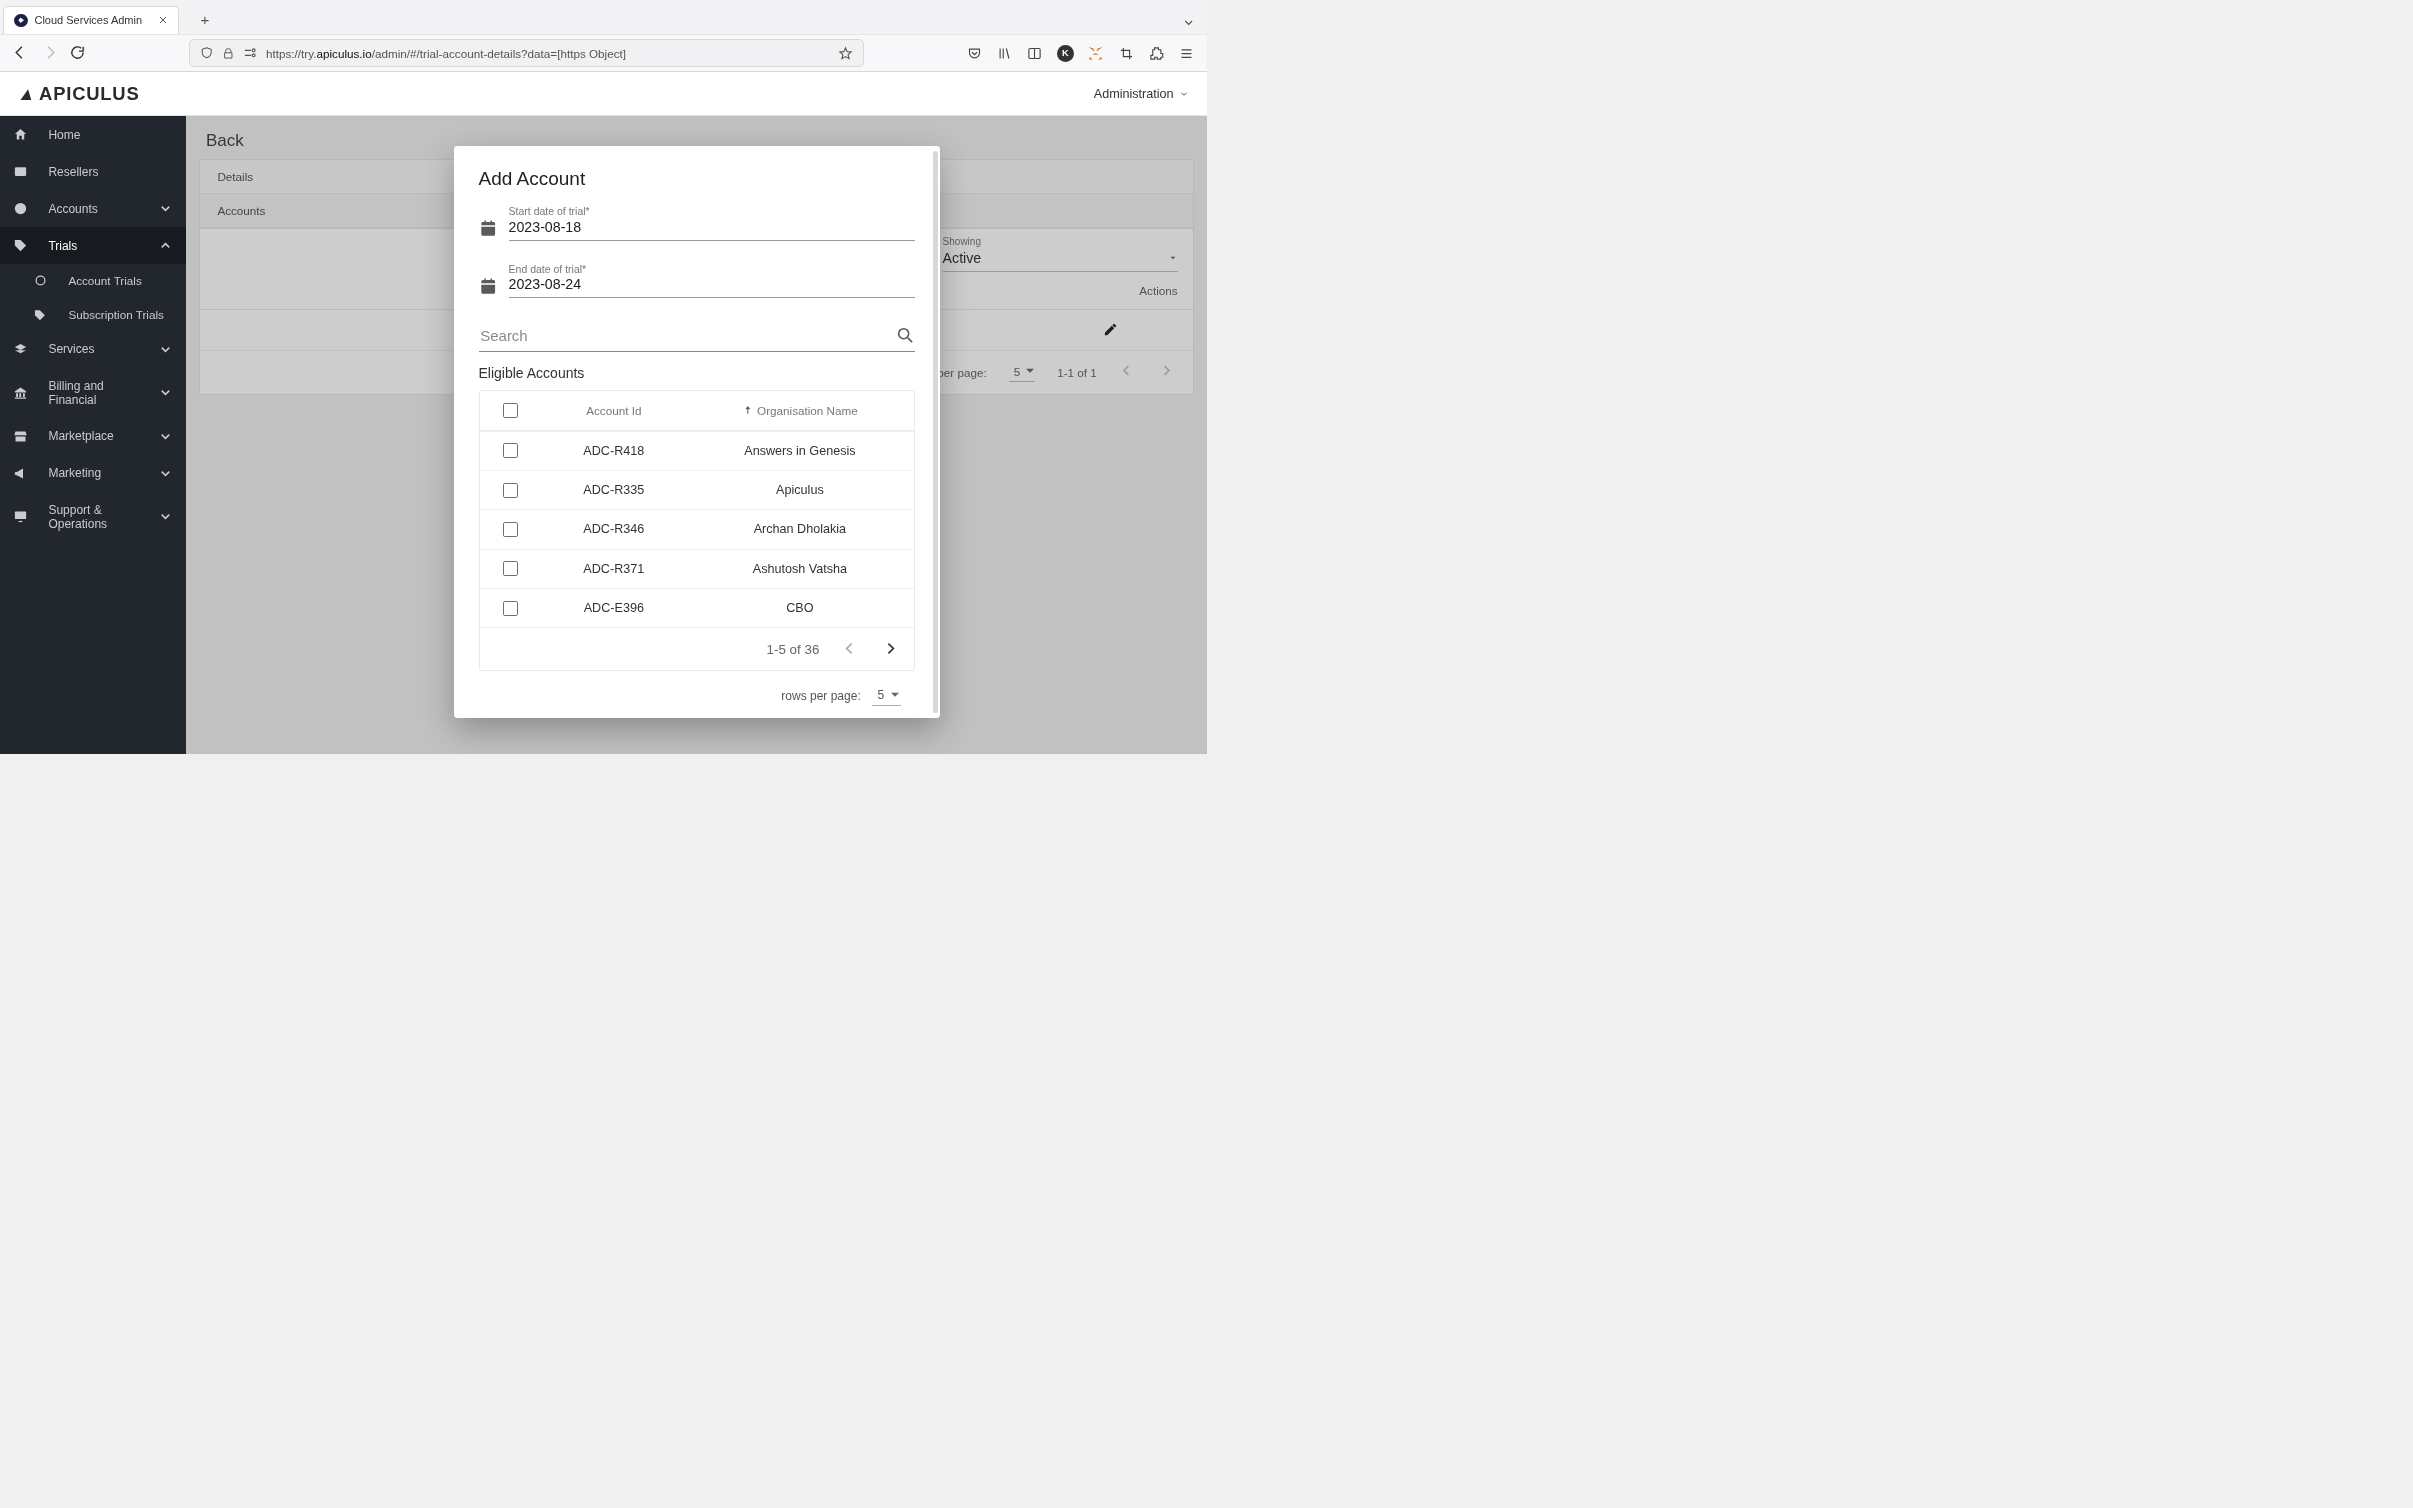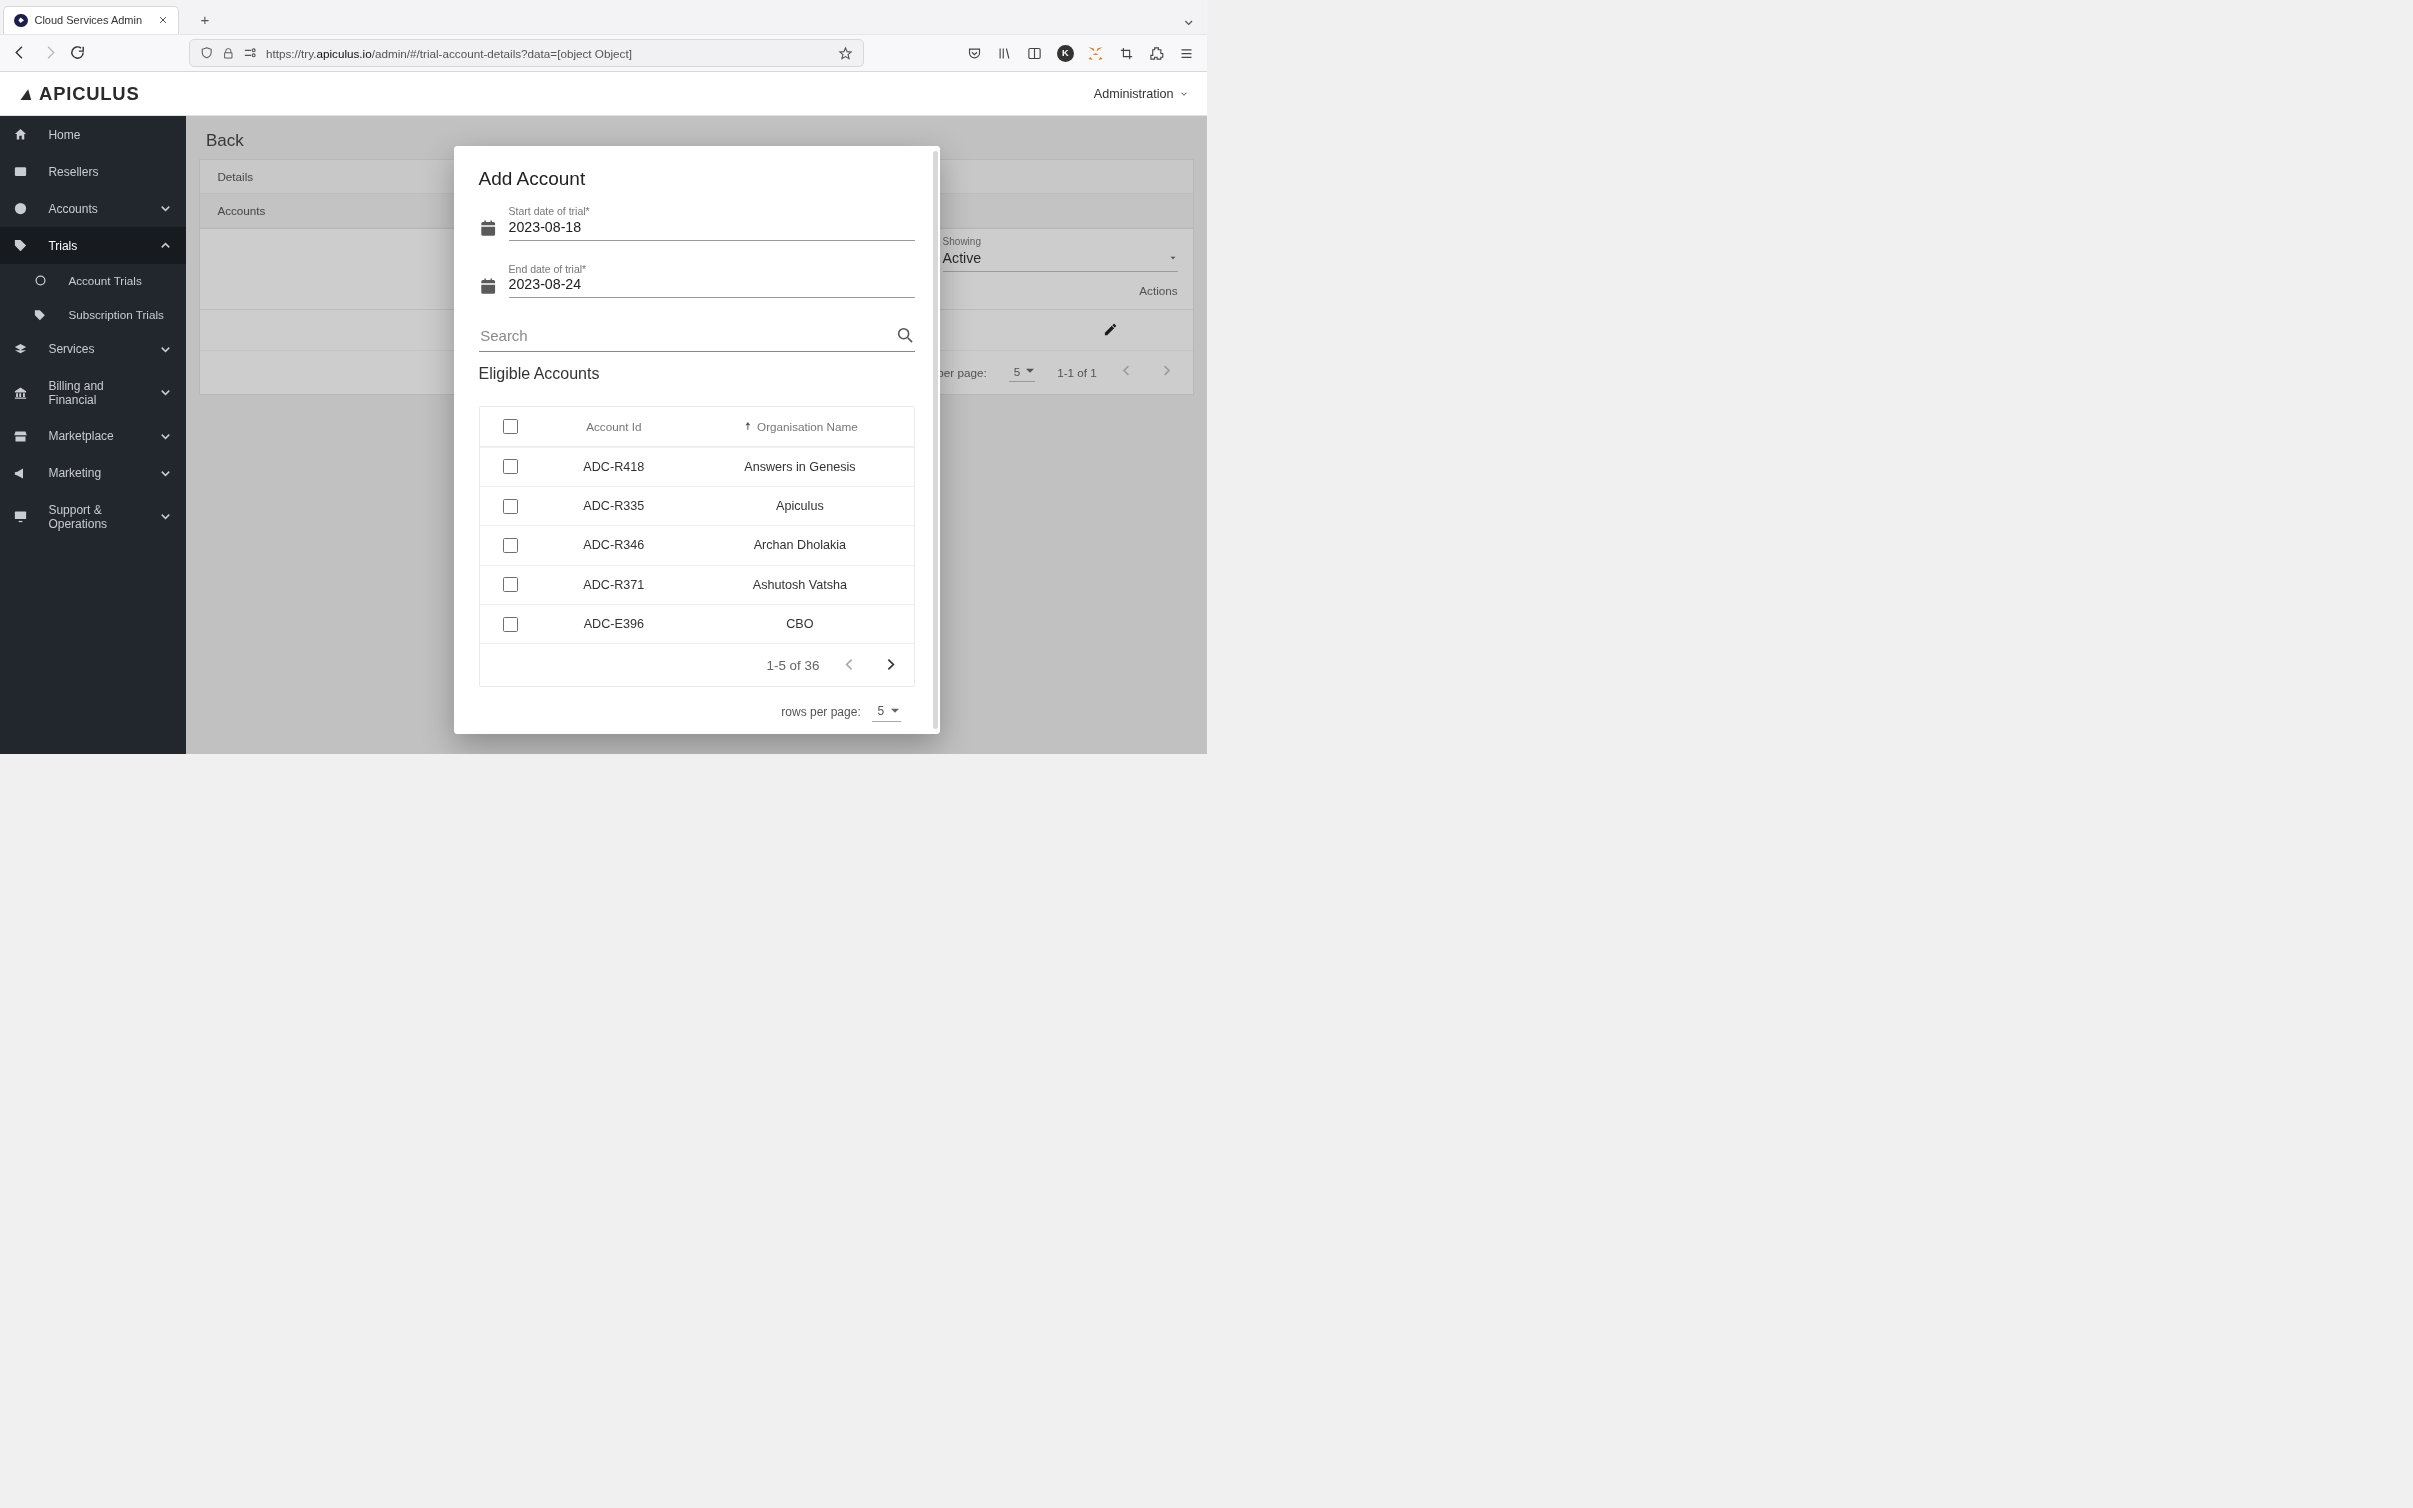--- a/index.html
+++ b/index.html
@@ -94,21 +94,21 @@
   .date-field .picker-icon { width:18.4px; height:18.4px; color:#5a5a5a; margin-bottom:3.4px;}
   .date-field .df-col { flex:1; border-bottom:0.8px solid #9a9a9a; }
   .date-field .df-label { font-size:10.5px; color:#777; }
   .date-field .df-val { font-size:14.2px; color:#222; padding:1.7px 0 5px; }
 
   .search-row { display:flex; align-items:center; border-bottom:0.8px solid #888; margin:5px 0 13.4px; }
   .search-row input { flex:1; border:none; outline:none; font-size:15px; padding:6.7px 1.7px; background:transparent; color:#333;}
   .search-row input::placeholder { color:#8a8a8a; }
   .search-row .sicon { width:18.4px; height:18.4px; color:#555; }
 
-  .elig-title { font-size:16px; color:#333; margin-bottom:23px; }
+  .elig-title { font-size:14px; color:#333; margin-bottom:9px; }
   .elig-table { border:0.8px solid #eaeaea; border-radius:1.7px; }
   .elig-head, .elig-row { display:grid; grid-template-columns: 45px 1fr 1.3fr; align-items:center; padding:11.7px 8.4px; font-size:12.6px;}
   .elig-head { color:#777; border-bottom:0.8px solid #ececec; font-size:11.7px;}
   .elig-head .org { display:flex; align-items:center; justify-content:center; gap:3.4px;}
   .elig-row { border-top:0.8px solid #f0f0f0; color:#333;}
   .elig-row .aid, .elig-head .aid { text-align:center; }
   .elig-row .org, .elig-head .orgc { text-align:center; }
   .cbx {
     width:15px; height:15px; border:1.7px solid #6f6f6f; border-radius:1.7px; margin:0 auto; cursor:pointer;
   }
@@ -179,21 +179,21 @@
           </svg>
       </span>
       <span class="ico">
         <svg width="15" height="11.7" viewBox="0 0 24 16">
             <path fill="none" stroke="#555" stroke-width="1.8" d="M3 4h10M3 12h10"></path>
             <circle cx="17" cy="4" r="2.3" fill="none" stroke="#555" stroke-width="1.8"></circle>
             <circle cx="17" cy="12" r="2.3" fill="none" stroke="#555" stroke-width="1.8"></circle>
           </svg>
       </span>
       <span class="url">
-        <span>https://try.</span><span class="domain">apiculus.io</span><span>/admin/#/trial-account-details?data=[object Object]</span>
+        <span>https://try.</span><span class="domain">apiculus.io</span><span>/admin/#/trial-account-details?data=[https Object]</span>
       </span>
       <span class="star">
         <svg width="15" height="15" viewBox="0 0 24 24">
             <path fill="none" stroke="#555" stroke-width="1.8" d="M12 3l2.6 6 6.4.5-4.9 4.3 1.6 6.4L12 17l-5.7 3.2 1.6-6.4L3 9.5l6.4-.5z"></path>
           </svg>
       </span>
     </div>
 
     <div class="ext-icons">
       <span class="ico">

